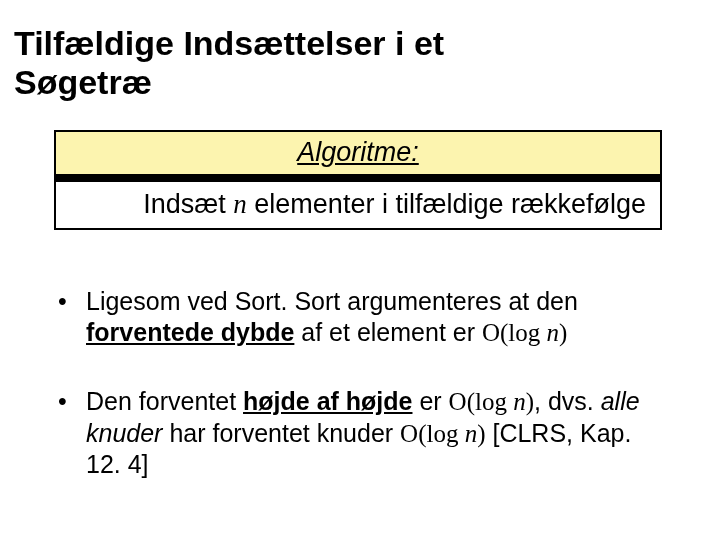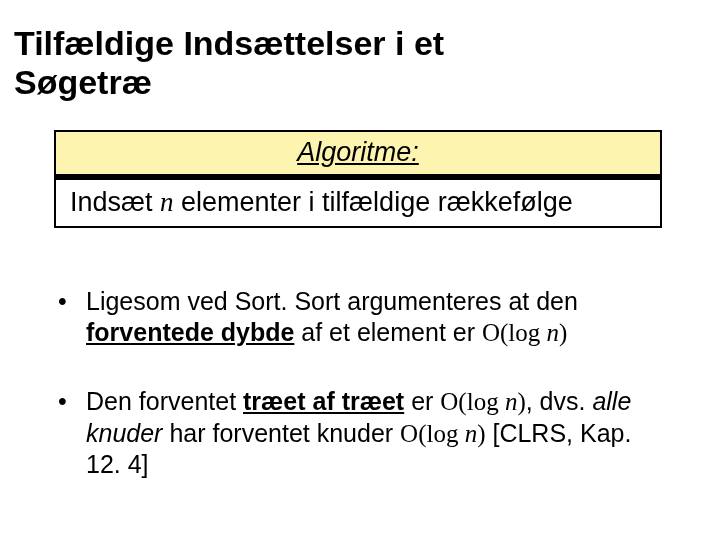--- a/index.html
+++ b/index.html
@@ -32,26 +32,27 @@
     left: 54px;
     width: 608px;
     border: 2px solid #000;
     box-sizing: border-box;
   }
   .algo-header {
     background: #fcf4af;
     text-align: center;
     font-size: 27px;
     font-style: italic;
-    border-bottom: 6px solid #000000;
+    border-bottom: 8px solid #000000;
     padding: 5px 0 6px 0;
   }
   .algo-body {
     font-size: 27px;
     padding: 7px 14px 8px 14px;
+    text-align: right;
   }
   .algo-body .n {
     font-family: "Times New Roman", Times, serif;
     font-style: italic;
   }
   .bullets {
     position: absolute;
     top: 286px;
     left: 54px;
     width: 608px;
@@ -96,19 +97,19 @@
     <div class="bullet">
       <div class="dot">•</div>
       <div class="btxt">
         <span>Ligesom ved Sort. Sort argumenteres at den </span><span class="b u">forventede dybde</span><span> af et element er </span><span class="tm">O(log </span><span class="tm it">n</span><span class="tm">)</span>
       </div>
     </div>
 
     <div class="bullet">
       <div class="dot">•</div>
       <div class="btxt">
-        <span>Den forventet </span><span class="b u">træet af træet</span><span> er </span><span class="tm">O(log </span><span class="tm it">n</span><span class="tm">)</span><span>, dvs. </span><span class="it">alle knuder</span><span> har forventet knuder </span><span class="tm">O(log </span><span class="tm it">n</span><span class="tm">)</span><span> [CLRS, Kap. 12. 4]</span>
+        <span>Den forventet </span><span class="b u">højde af højde</span><span> er </span><span class="tm">O(log </span><span class="tm it">n</span><span class="tm">)</span><span>, dvs. </span><span class="it">alle knuder</span><span> har forventet knuder </span><span class="tm">O(log </span><span class="tm it">n</span><span class="tm">)</span><span> [CLRS, Kap. 12. 4]</span>
       </div>
     </div>
 
   </div>
 
 </div>
 
 </body></html>

